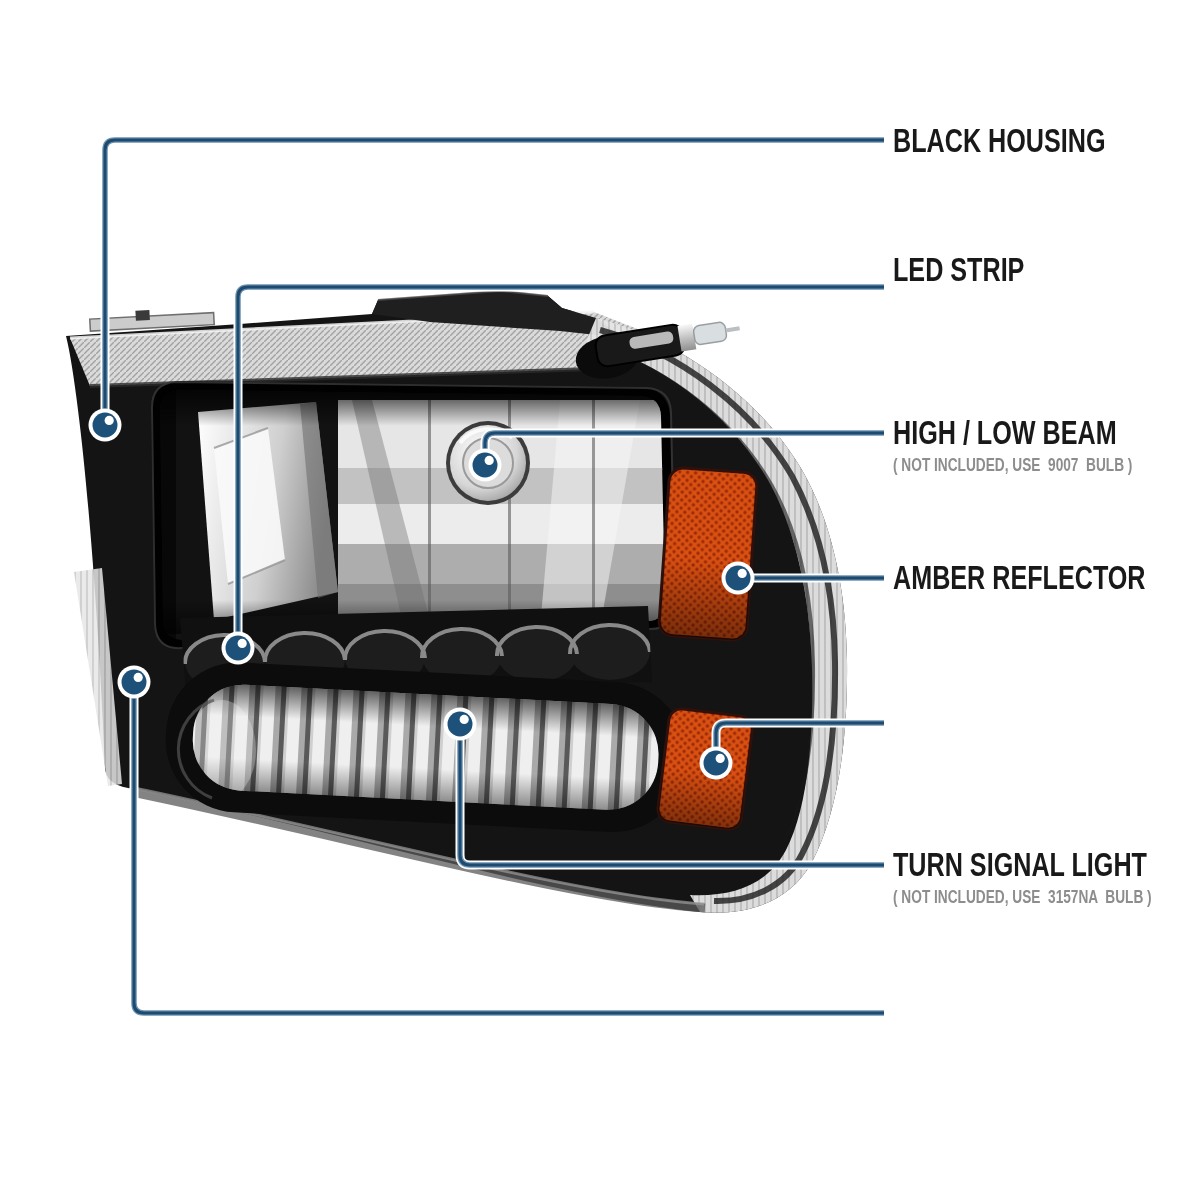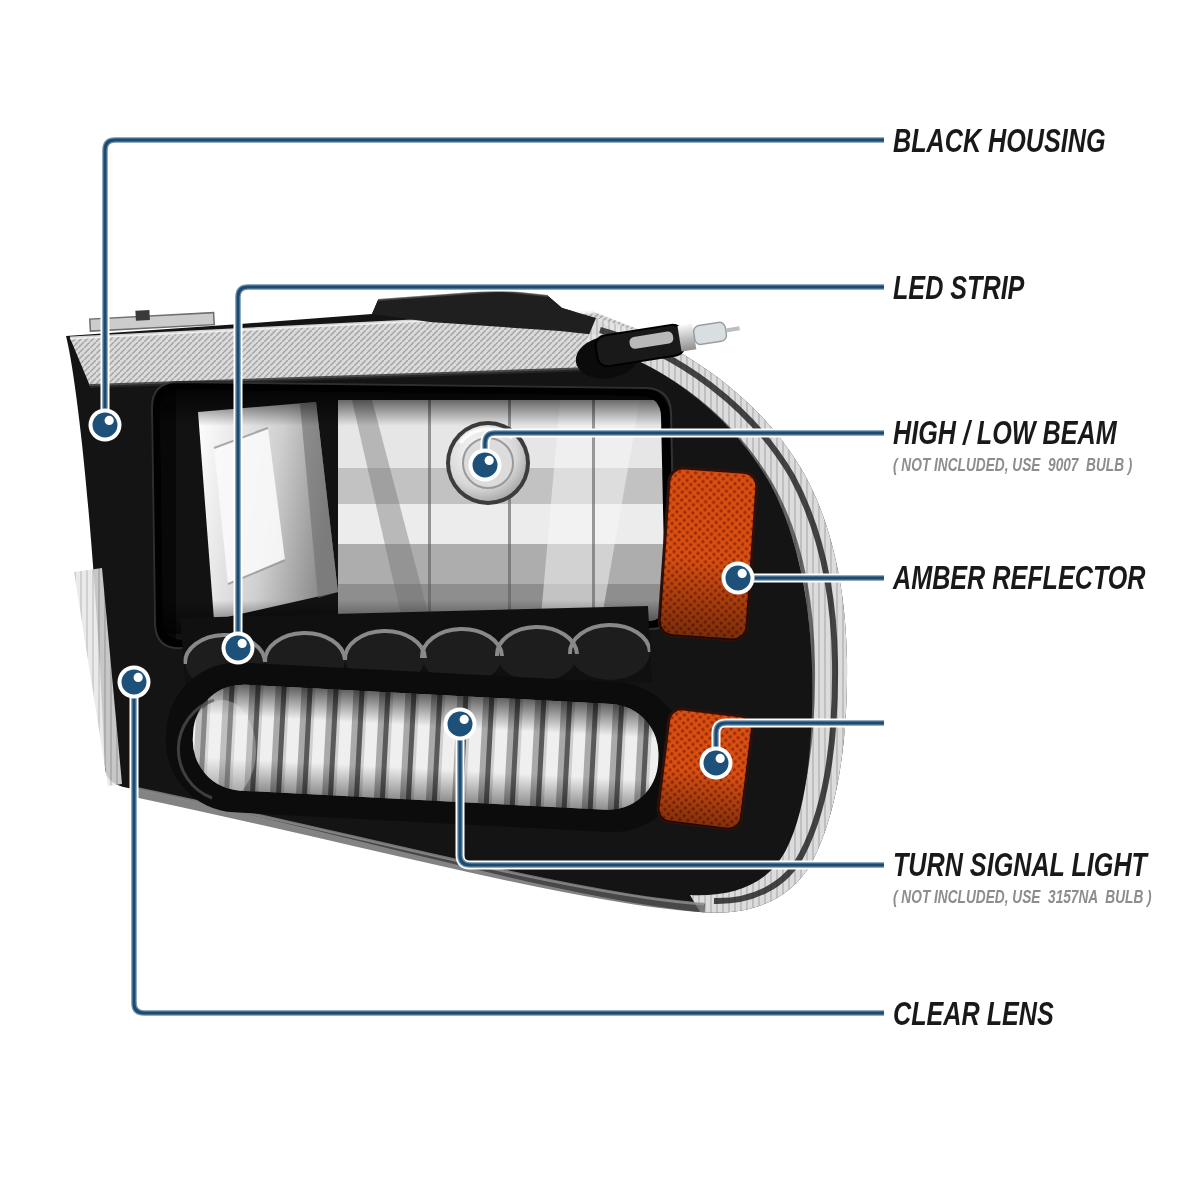--- a/index.html
+++ b/index.html
@@ -1,17 +1,17 @@
 <!DOCTYPE html>
 <html><head>
 <meta charset="utf-8">
 <style>
   html,body{margin:0;padding:0;background:#ffffff;}
   .stage{position:relative;width:1200px;height:1200px;background:#ffffff;overflow:hidden;
-         font-family:"Liberation Sans","DejaVu Sans",sans-serif;font-style:italic;}
+         font-family:"Liberation Sans","DejaVu Sans",sans-serif;}
   .art{position:absolute;left:0;top:0;width:1200px;height:1200px;}
   .callout{position:absolute;left:893px;color:#191919;}
   .c-title{display:block;width:max-content;font-weight:700;font-size:34px;line-height:38px;
            letter-spacing:0;transform:scaleX(0.74);transform-origin:0 50%;white-space:pre;color:#191919;}
   .c-sub{display:block;width:max-content;font-weight:700;font-size:19px;line-height:24px;
          transform:scaleX(0.72);transform-origin:0 50%;white-space:pre;color:#8d8d8d;margin-top:2px;}
   .c-sub .big{font-size:24px;}
   .c-sub .small{font-size:17px;margin-left:9px;}
 </style>
 </head>
@@ -267,36 +267,33 @@
           <circle r="12.5" fill="#1e5179"></circle>
           <circle cx="4.2" cy="-4.6" r="4.6" fill="#ffffff"></circle>
       </g>
     </g>
   </svg>
 
   <div class="callout" style="top:121px">
     <div class="c-title">BLACK HOUSING</div>
   </div>
 
-  <div class="callout" style="top:268px">
+  <div class="callout" style="top:250px">
     <div class="c-title">LED STRIP</div>
   </div>
 
   <div class="callout" style="top:413px">
     <div class="c-title">HIGH / LOW BEAM</div>
     <div class="c-sub">( NOT INCLUDED, USE  9007  BULB )</div>
   </div>
 
   <div class="callout" style="top:558px">
     <div class="c-title">AMBER REFLECTOR</div>
   </div>
 
 
   <div class="callout" style="top:845px">
     <div class="c-title">TURN SIGNAL LIGHT</div>
     <div class="c-sub">( NOT INCLUDED, USE  3157NA  BULB )</div>
   </div>
 
-  <div class="callout" style="top:994px">
-    <div class="c-title">CLEAR LENS</div>
-  </div>
 
 </div>
 
 </body></html>

